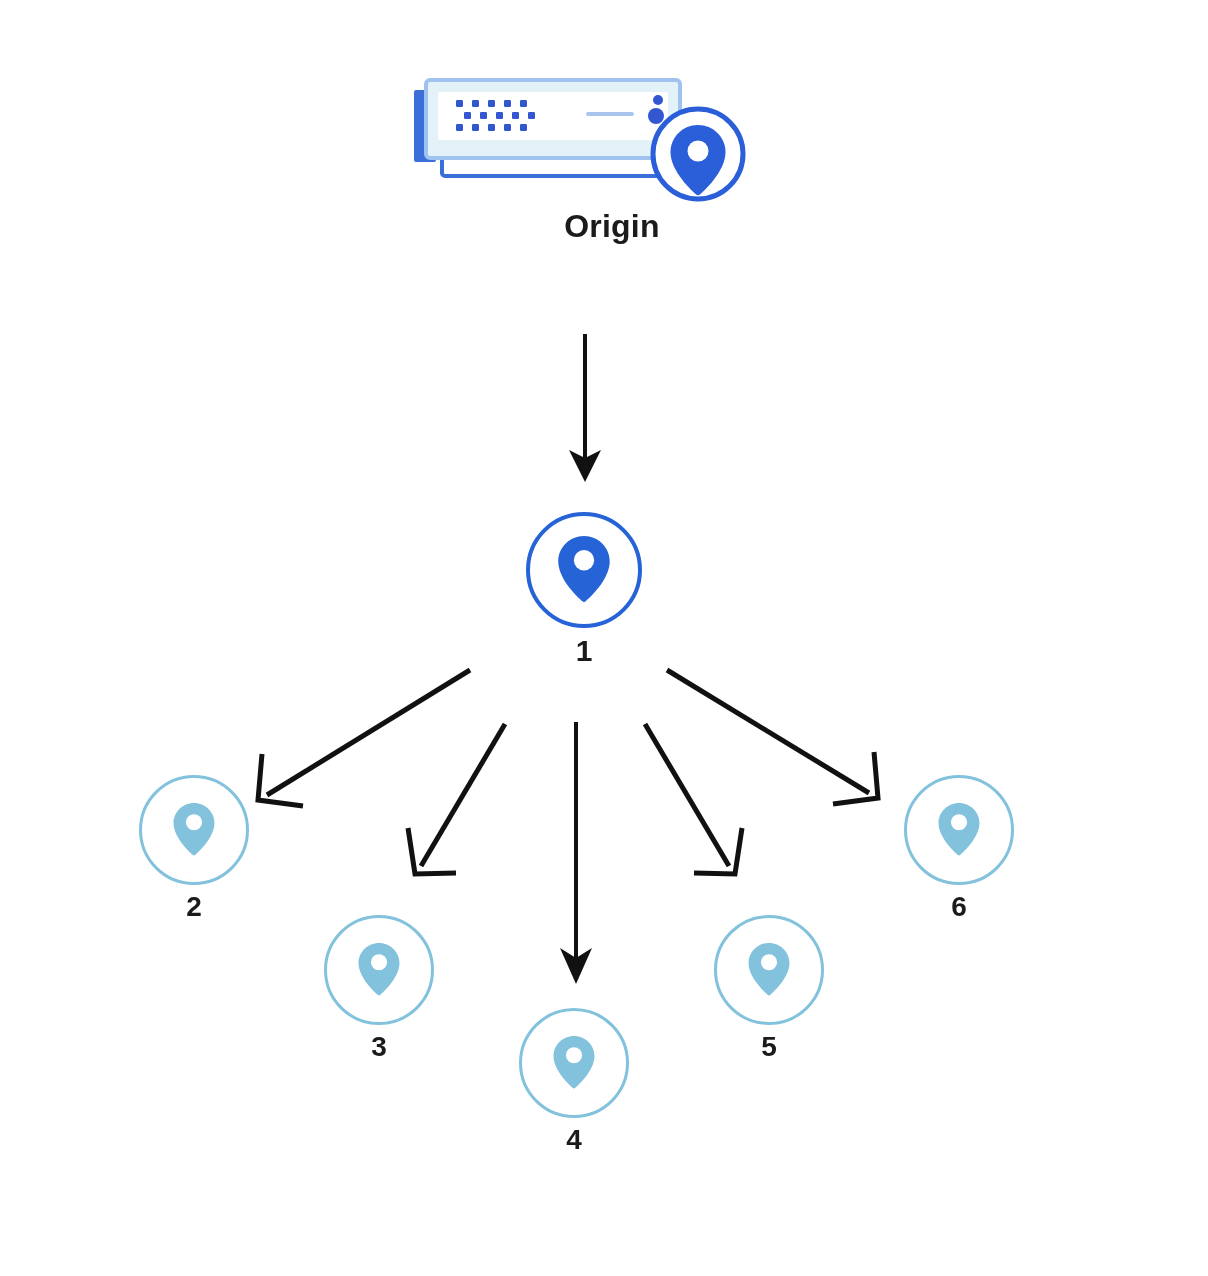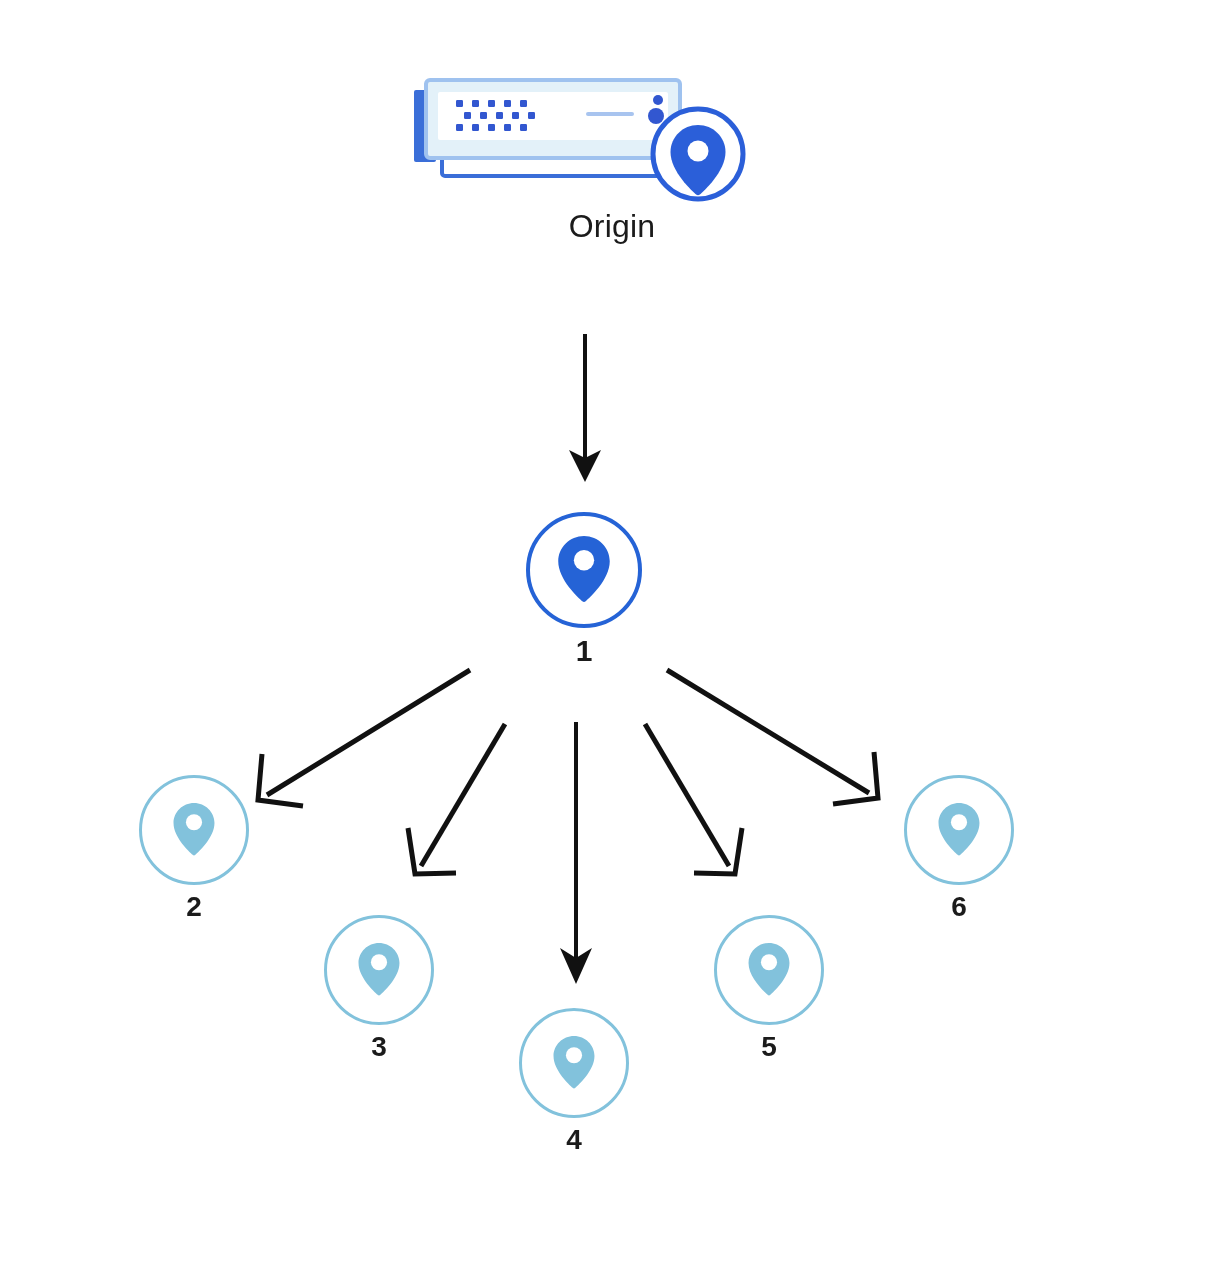--- a/index.html
+++ b/index.html
@@ -45,21 +45,21 @@
     width: 360px;
     height: 140px;
   }
   #origin-label {
     position: absolute;
     left: 0;
     top: 140px;
     width: 360px;
     text-align: center;
     font-size: 32px;
-    font-weight: 400;
+    font-weight: 700;
     color: #1b1b1b;
     letter-spacing: 0.2px;
     padding-left: 48px;
     box-sizing: border-box;
   }
 
   
   .node {
     position: absolute;
     width: 150px;

